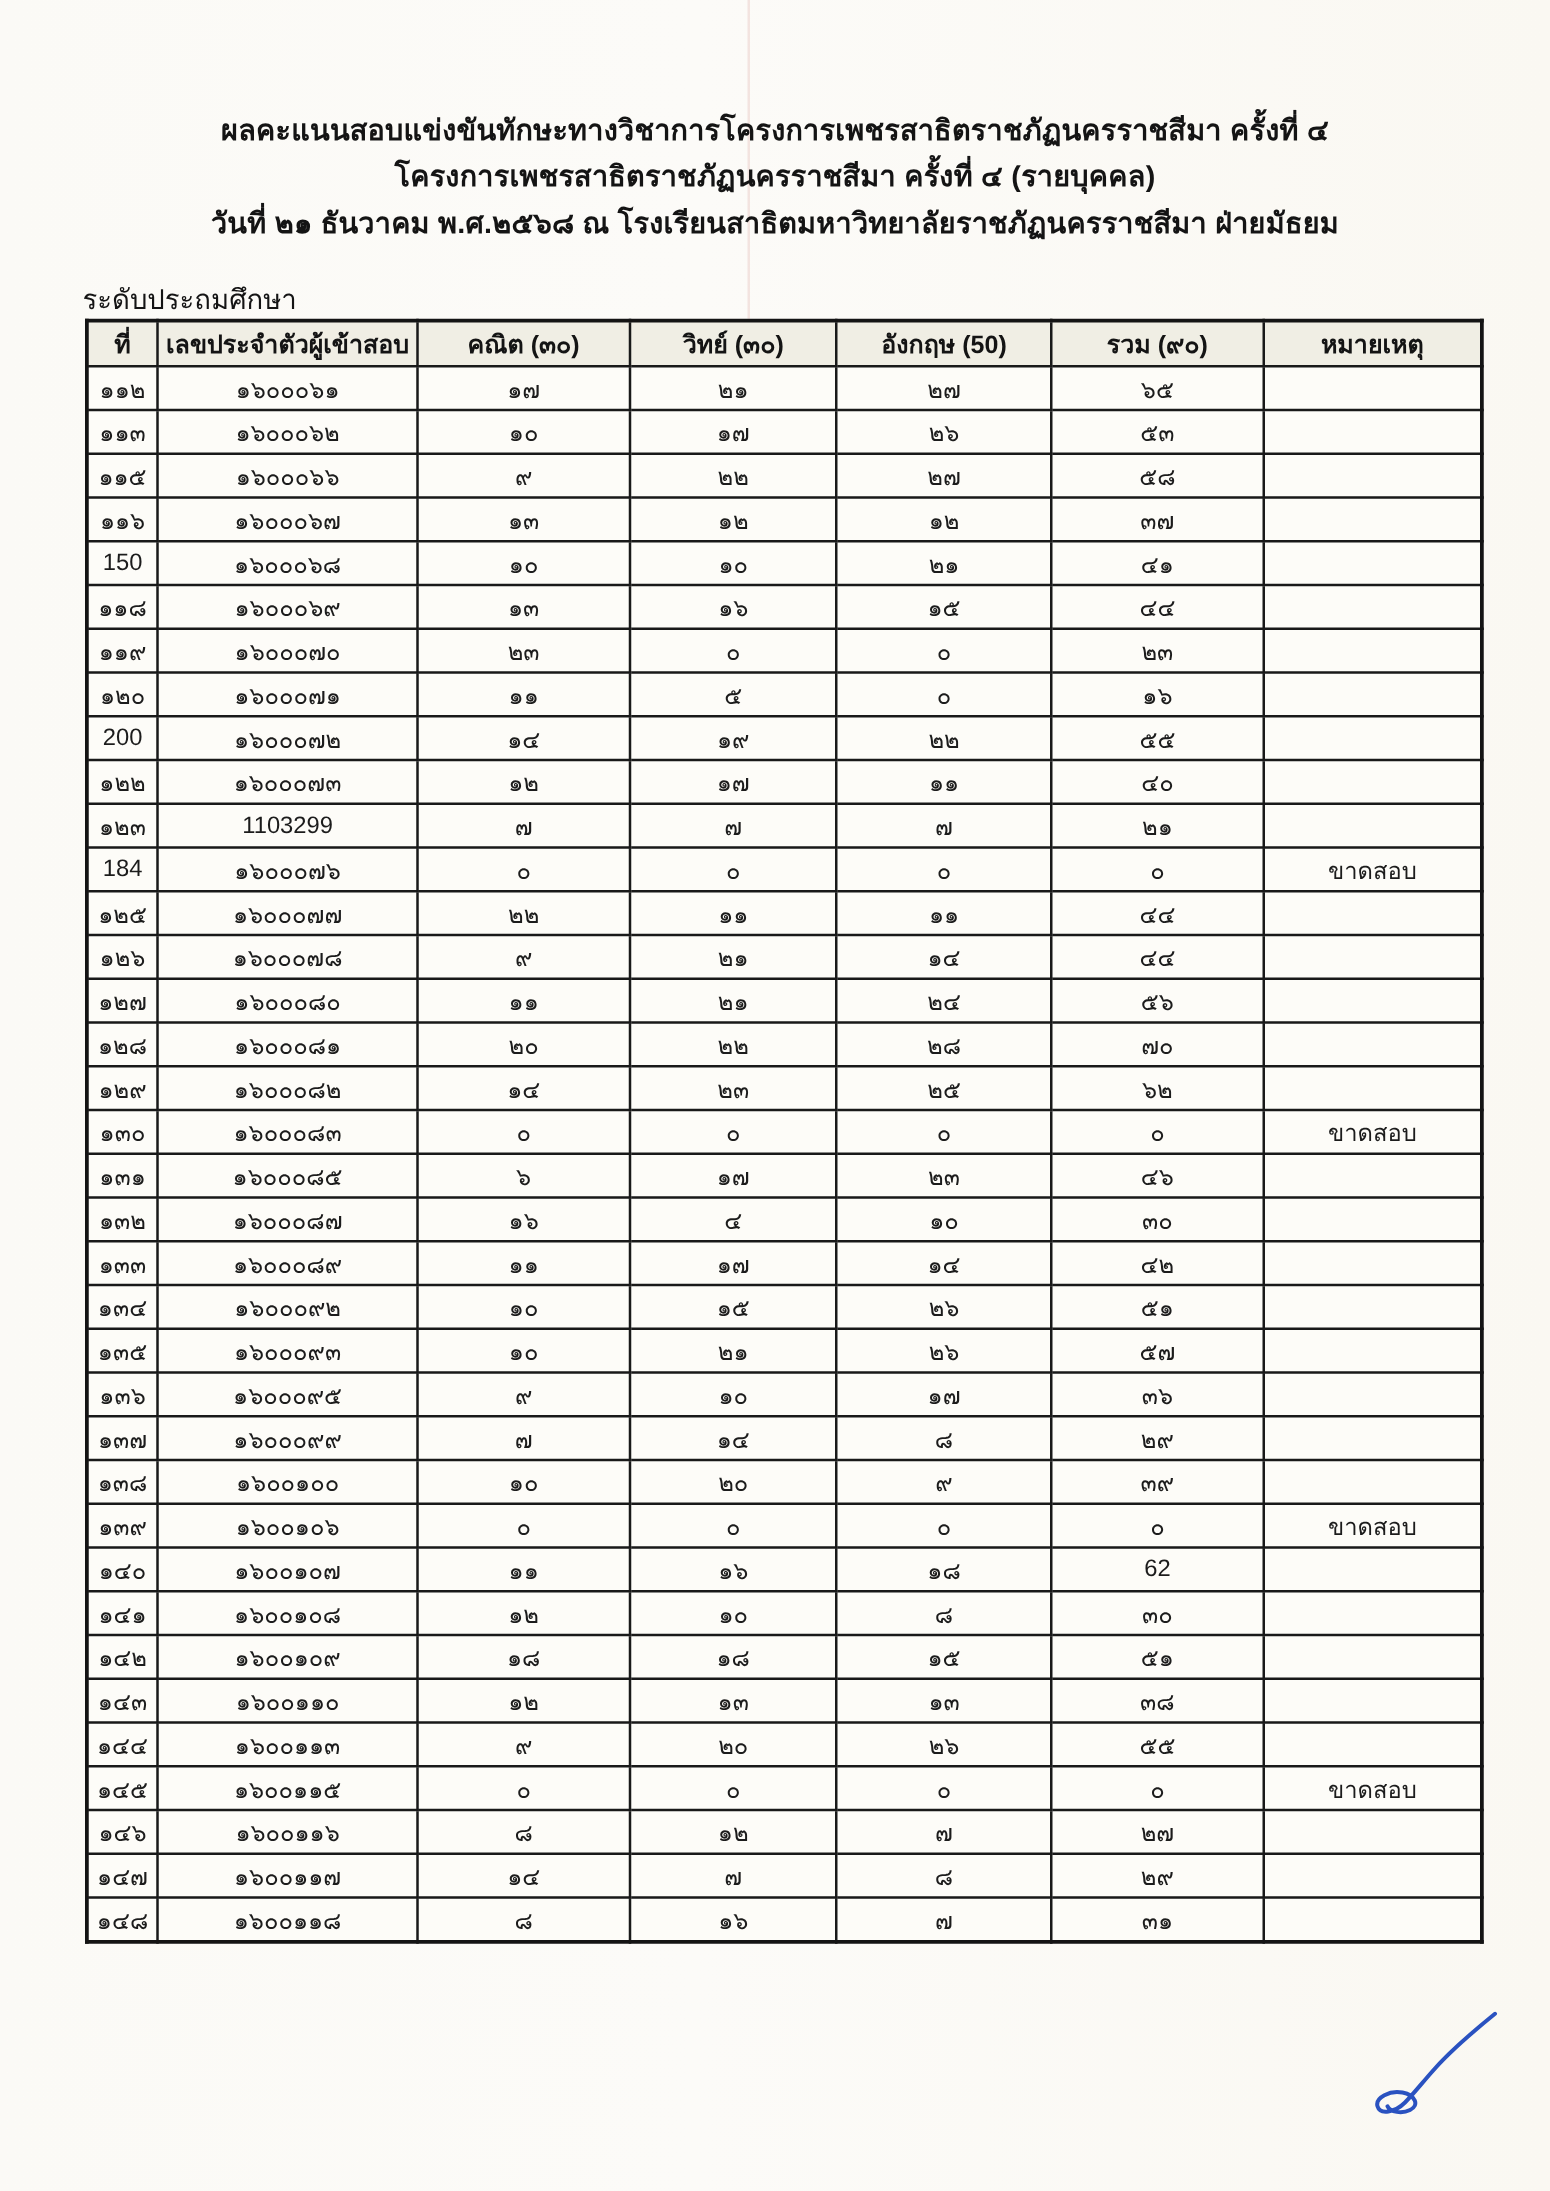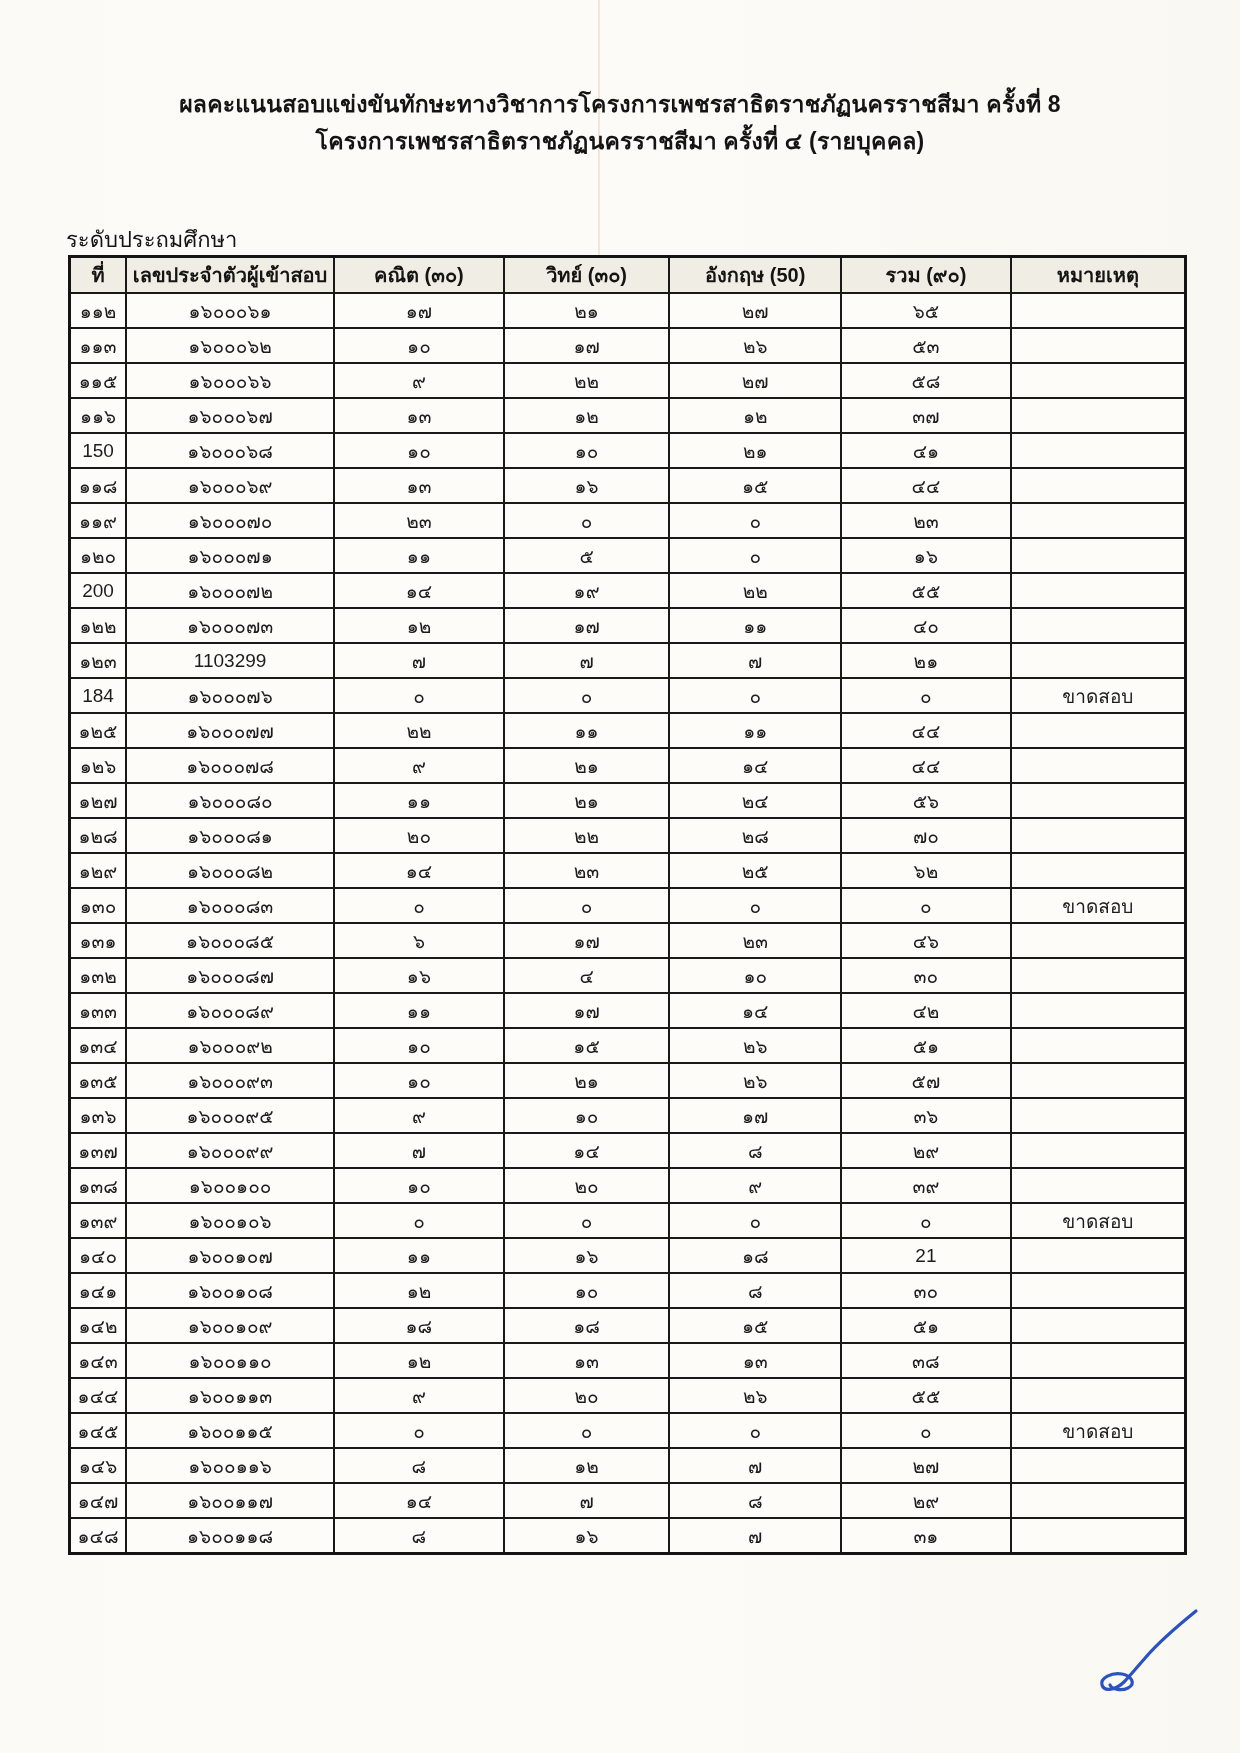--- a/index.html
+++ b/index.html
@@ -51,22 +51,23 @@
   table.score{border:3px solid #141414;}
   .sig-svg{position:absolute;left:0;top:0;width:1240px;height:1753px;pointer-events:none;}
 </style>
 </head>
 <body>
 
 <div class="paper-tint"></div>
 <div class="fold-line"></div>
 
 <div class="titles">
-  <div class="title-line">ผลคะแนนสอบแข่งขันทักษะทางวิชาการโครงการเพชรสาธิตราชภัฏนครราชสีมา ครั้งที่ 8</div>
+  <div class="title-line">ผลคะแนนสอบแข่งขันทักษะทางวิชาการโครงการเพชรสาธิตราชภัฏนครราชสีมา ครั้งที่ ๔</div>
   <div class="title-line">โครงการเพชรสาธิตราชภัฏนครราชสีมา ครั้งที่ ๔ (รายบุคคล)</div>
+  <div class="title-line">วันที่ ๒๑ ธันวาคม พ.ศ.๒๕๖๘ ณ โรงเรียนสาธิตมหาวิทยาลัยราชภัฏนครราชสีมา ฝ่ายมัธยม</div>
 </div>
 
 <div class="section-label">ระดับประถมศึกษา</div>
 
 <table class="score">
   <colgroup>
     <col style="width:56px">
     <col style="width:206px">
     <col style="width:168px">
     <col style="width:164px">
@@ -328,21 +329,21 @@
         <td>๐</td>
         <td>๐</td>
         <td>ขาดสอบ</td>
       </tr>
       <tr>
         <td>๑๔๐</td>
         <td>๑๖๐๐๑๐๗</td>
         <td>๑๑</td>
         <td>๑๖</td>
         <td>๑๘</td>
-        <td>21</td>
+        <td>62</td>
         <td></td>
       </tr>
       <tr>
         <td>๑๔๑</td>
         <td>๑๖๐๐๑๐๘</td>
         <td>๑๒</td>
         <td>๑๐</td>
         <td>๘</td>
         <td>๓๐</td>
         <td></td>

